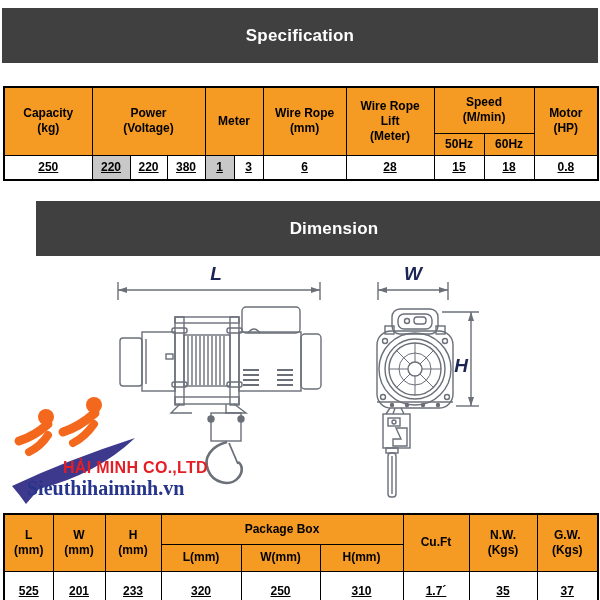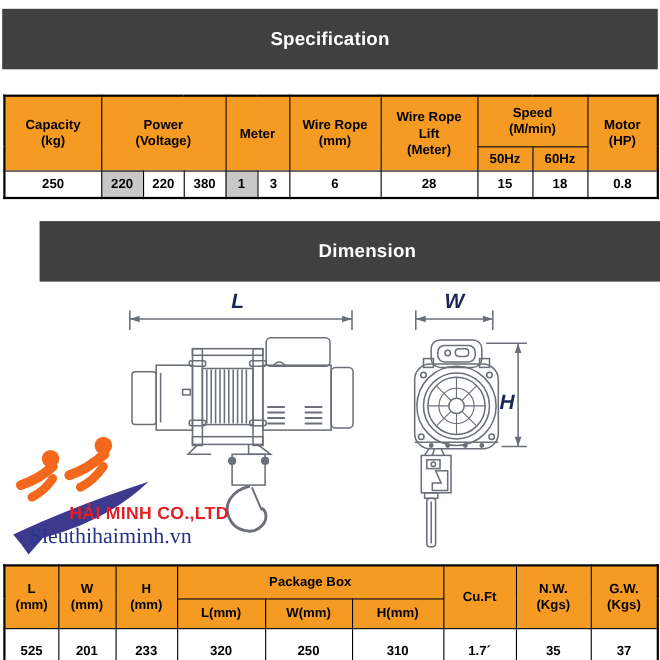--- a/index.html
+++ b/index.html
@@ -13,34 +13,34 @@
     display:flex;align-items:center;justify-content:center;letter-spacing:.2px;
   }
   #banner-spec{top:8px;}
   #banner-dim{top:201px;margin-left:34px;}
   table{position:absolute;border-collapse:collapse;table-layout:fixed;border:2px solid #000;}
   th,td{
     border:1.5px solid #000;text-align:center;vertical-align:middle;
     font-weight:bold;font-size:12px;color:#000;padding:0;line-height:1.25;
   }
   th{background:#F59A23;white-space:pre-line;}
-  td{background:#fff;}
+  td{background:#fff;text-decoration:underline;}
   td.hl{background:#C8C8C8;}
   #spec-table{left:3px;top:68px;width:594px;margin-top:18px;}
   #pkg-table{left:3px;top:513px;width:594px;}
   #drawing-svg{position:absolute;left:80px;top:256px;}
   #logo-svg{position:absolute;left:5px;top:390px;}
   .dim-label{font:italic bold 19px "Liberation Sans",sans-serif;fill:#1B2655;}
   .logo-company{
     position:absolute;left:63px;top:459px;font-size:16px;font-weight:bold;
     color:#E31E24;letter-spacing:.3px;white-space:nowrap;
   }
   .logo-website{
     position:absolute;left:27px;top:477px;font-family:"Liberation Serif",serif;
-    font-size:20px;font-weight:normal;color:#27348B;white-space:nowrap;
+    font-size:20px;font-weight:bold;color:#27348B;white-space:nowrap;
   }
 </style>
 </head>
 <body>
 
 <div class="banner" id="banner-spec">
   <span>Specification</span>
 </div>
 
 <table id="spec-table">

